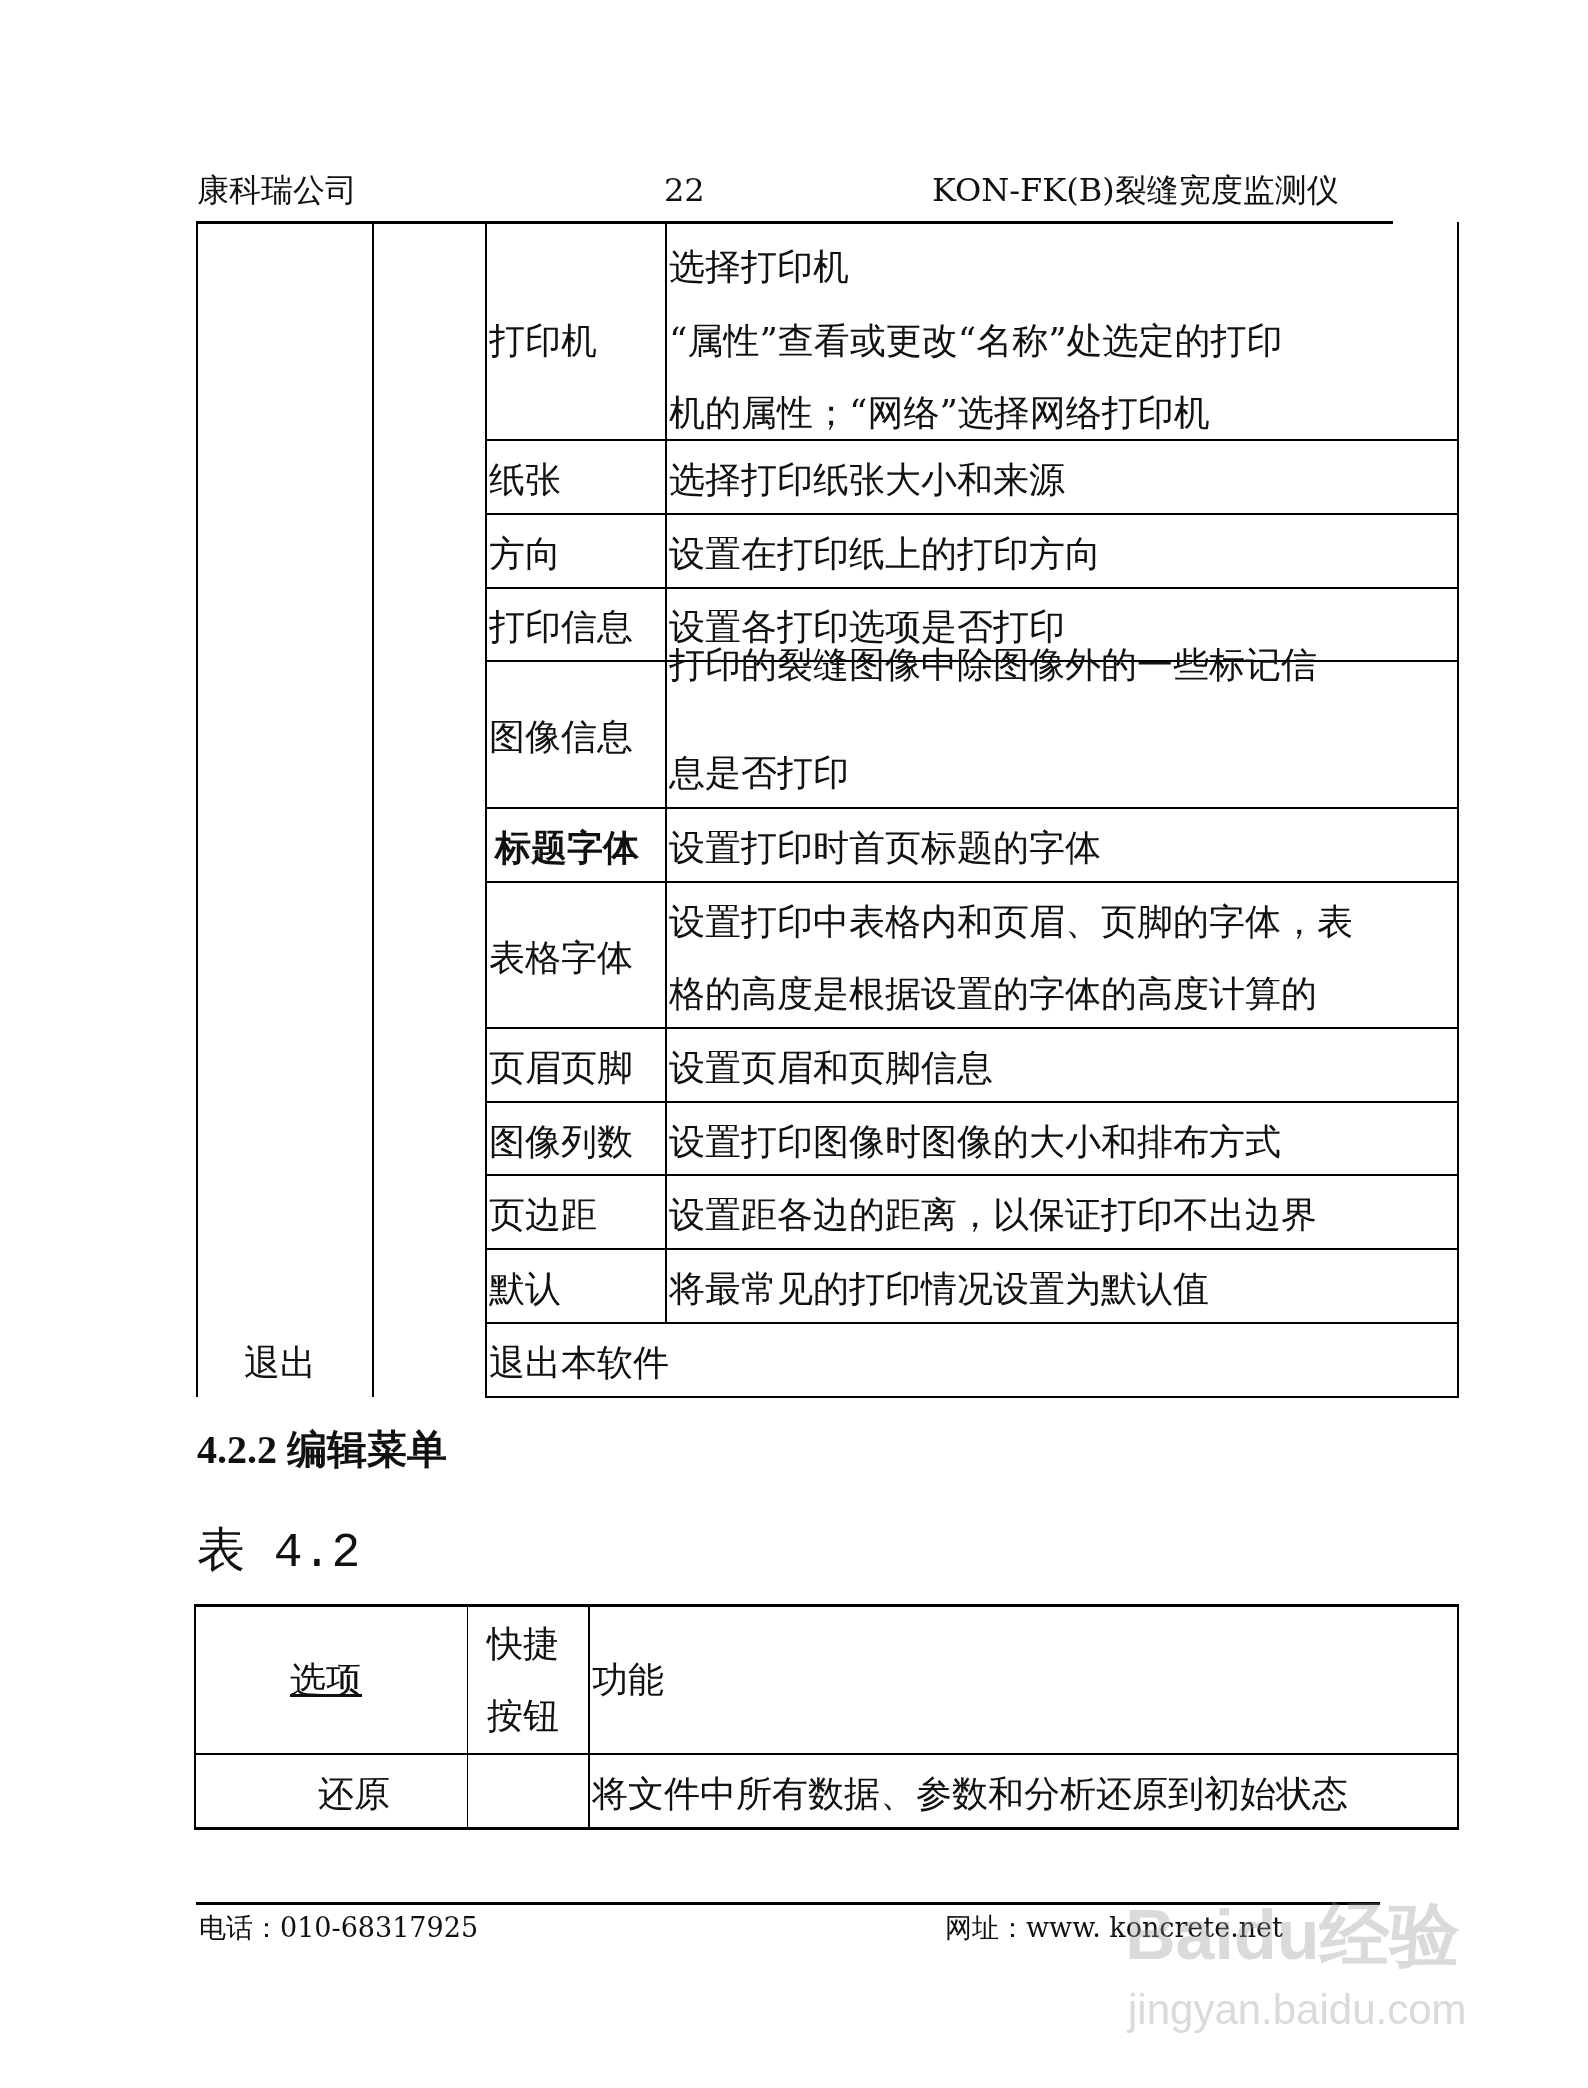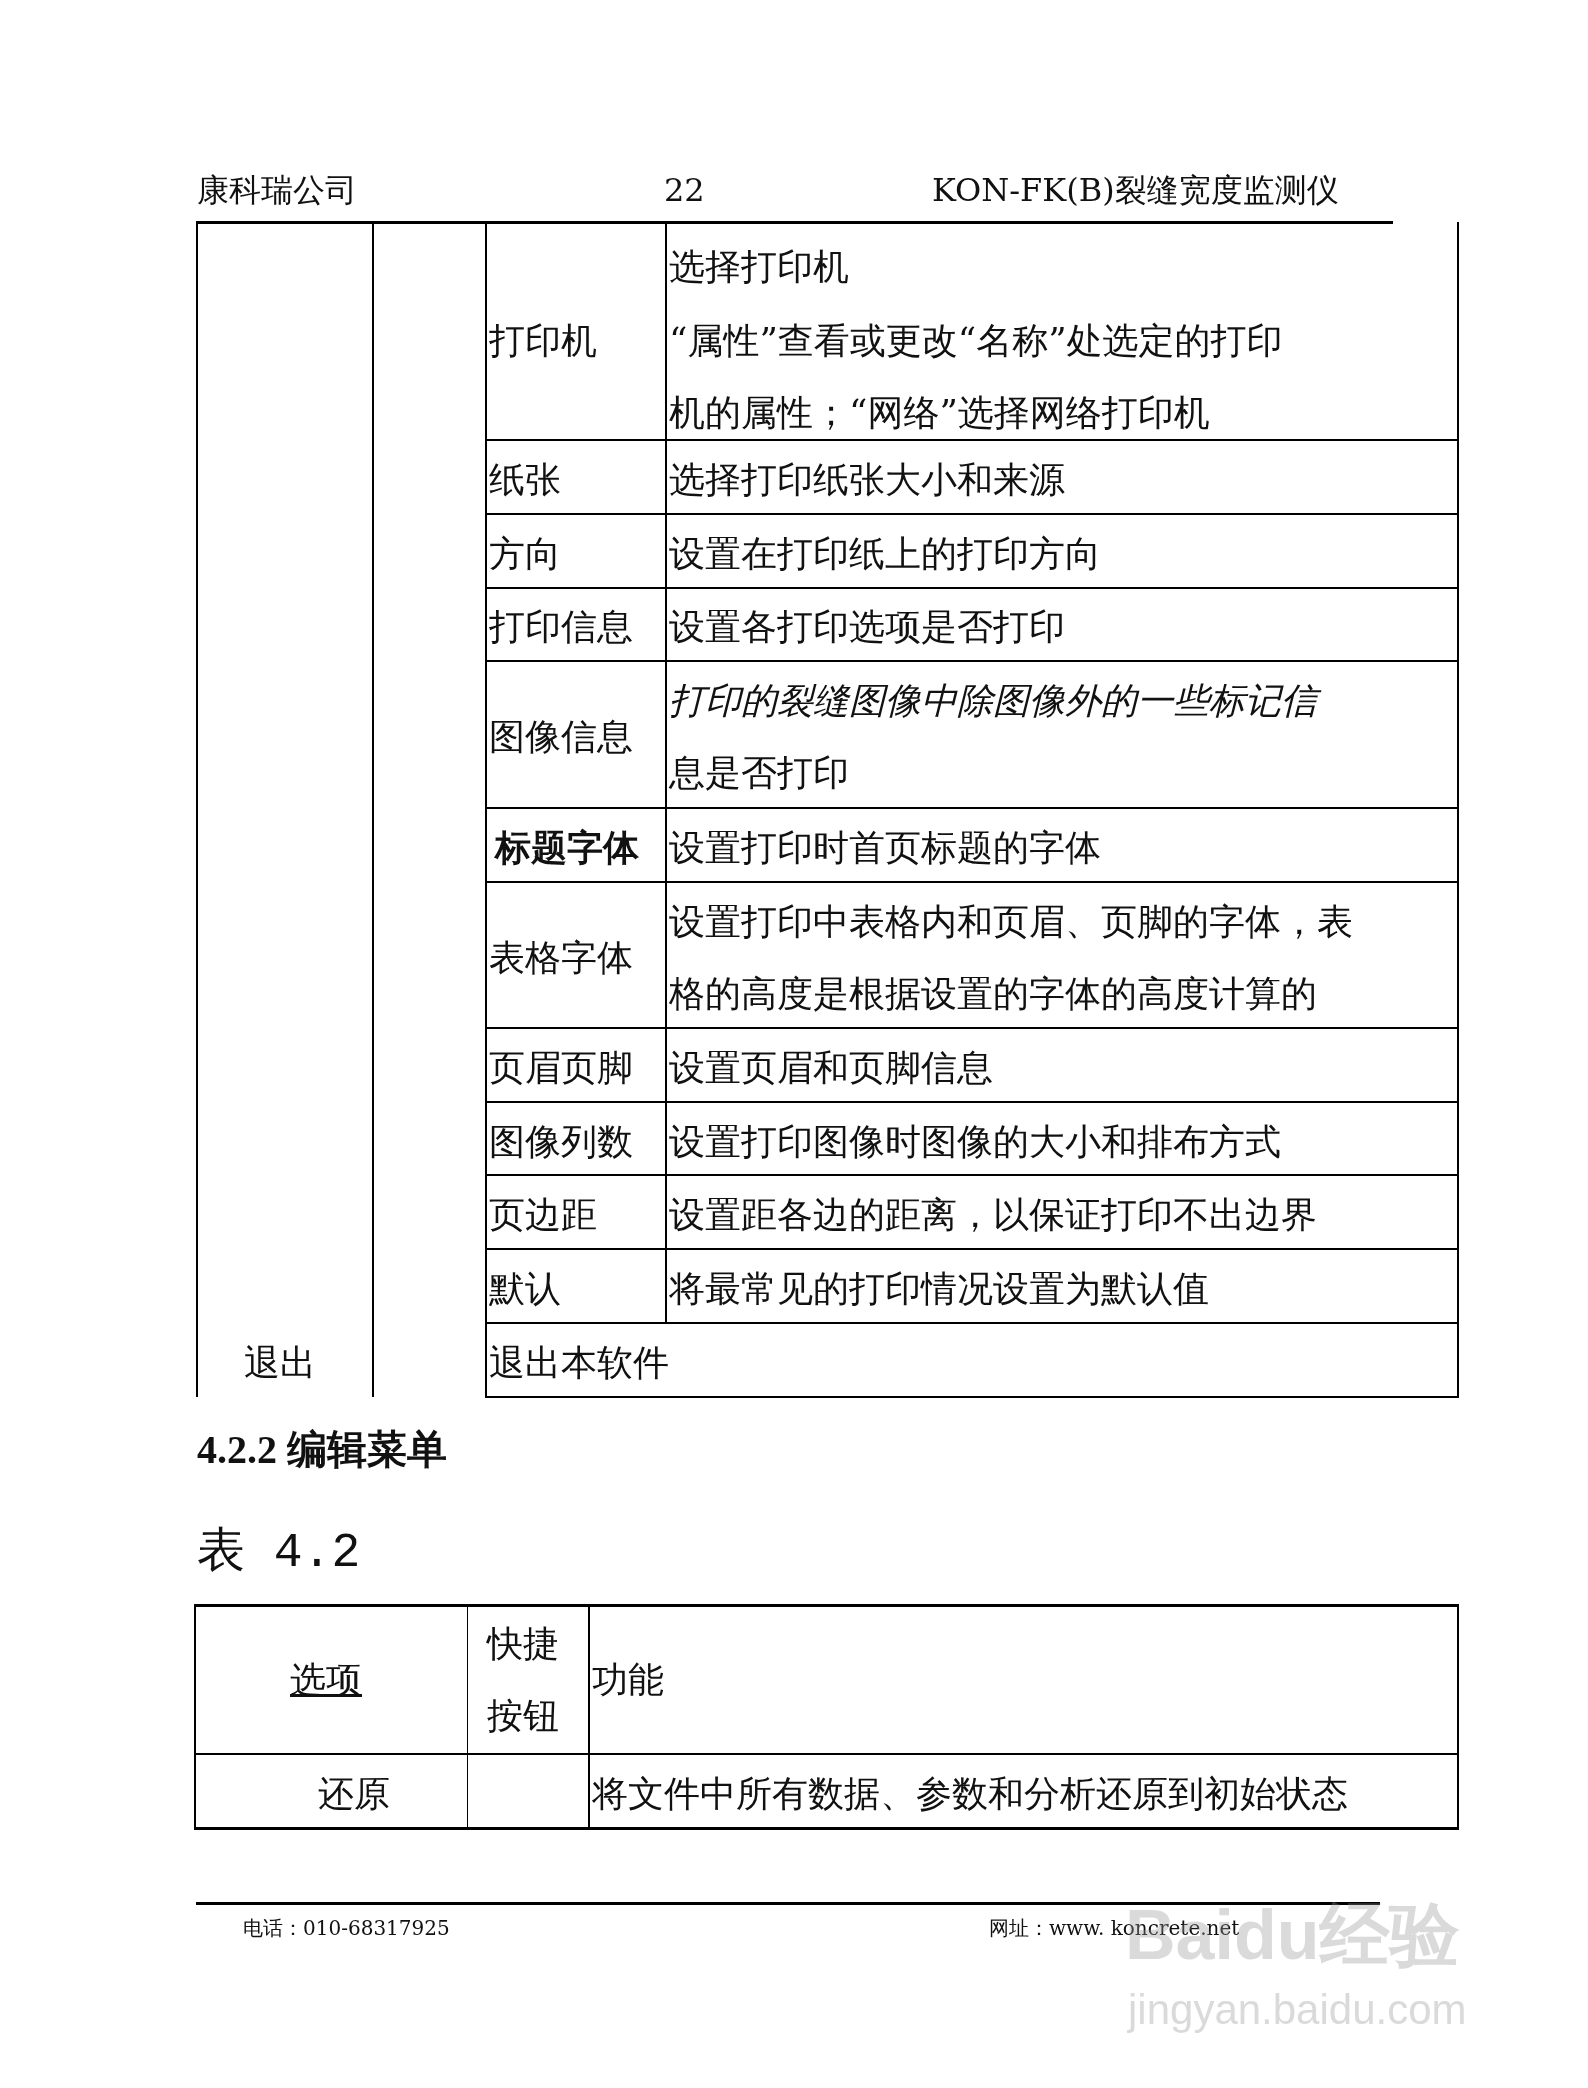--- a/index.html
+++ b/index.html
@@ -6,21 +6,21 @@
   body { width: 1588px; height: 2088px; position: relative; overflow: hidden;
          font-family: "DejaVu Serif", "Liberation Serif", serif; color: #111; }
   .abs { position: absolute; }
   .hdr-text { font-size: 32px; top: 170px; white-space: nowrap; line-height: 40px; }
   .rule { position: absolute; background: #000; }
   .vline { position: absolute; width: 2px; background: #000; }
   .hline { position: absolute; height: 2px; background: #000; }
   .cell { position: absolute; font-size: 36px; line-height: 73px; white-space: nowrap; }
   .heading { font-family: "Liberation Serif", serif; font-weight: bold; font-size: 40px; }
   .caption { font-family: "Liberation Mono", monospace; font-size: 48px; }
-  .foot-text { font-size: 20px; top: 1908px; white-space: nowrap; line-height: 40px; margin-left: 44px; }
+  .foot-text { font-size: 27px; top: 1908px; white-space: nowrap; line-height: 40px; }
   .wm { position: absolute; color: rgba(150,150,150,0.35); font-family: "Liberation Sans", sans-serif; font-weight: bold; }
 </style>
 </head>
 <body>
 
 <div class="abs hdr-text" style="left:197px;">康科瑞公司</div>
 <div class="abs hdr-text" style="left:664px;">22</div>
 <div class="abs hdr-text" style="left:932px;">KON-FK(B)裂缝宽度监测仪</div>
 <div class="rule" style="left:196px; top:221px; width:1197px; height:3px;"></div>
 
@@ -53,21 +53,21 @@
   <div class="cell" style="left:489px; top:443px;">纸张</div>
   <div class="cell" style="left:669px; top:443px;">选择打印纸张大小和来源</div>
 
   <div class="cell" style="left:489px; top:517px;">方向</div>
   <div class="cell" style="left:669px; top:517px;">设置在打印纸上的打印方向</div>
 
   <div class="cell" style="left:489px; top:590px;">打印信息</div>
   <div class="cell" style="left:669px; top:590px;">设置各打印选项是否打印</div>
 
   <div class="cell" style="left:489px; top:700px;">图像信息</div>
-  <div class="cell" style="left:669px; top:664px;font-style:italic;">打印的裂缝图像中除图像外的一些标记信</div>
+  <div class="cell" style="left:669px; top:628px;">打印的裂缝图像中除图像外的一些标记信</div>
   <div class="cell" style="left:669px; top:736px;">息是否打印</div>
 
   <div class="cell" style="left:495px; top:811px;font-weight:bold;">标题字体</div>
   <div class="cell" style="left:669px; top:811px;">设置打印时首页标题的字体</div>
 
   <div class="cell" style="left:489px; top:921px;">表格字体</div>
   <div class="cell" style="left:669px; top:885px;">设置打印中表格内和页眉、页脚的字体，表</div>
   <div class="cell" style="left:669px; top:957px;">格的高度是根据设置的字体的高度计算的</div>
 
   <div class="cell" style="left:489px; top:1031px;">页眉页脚</div>

